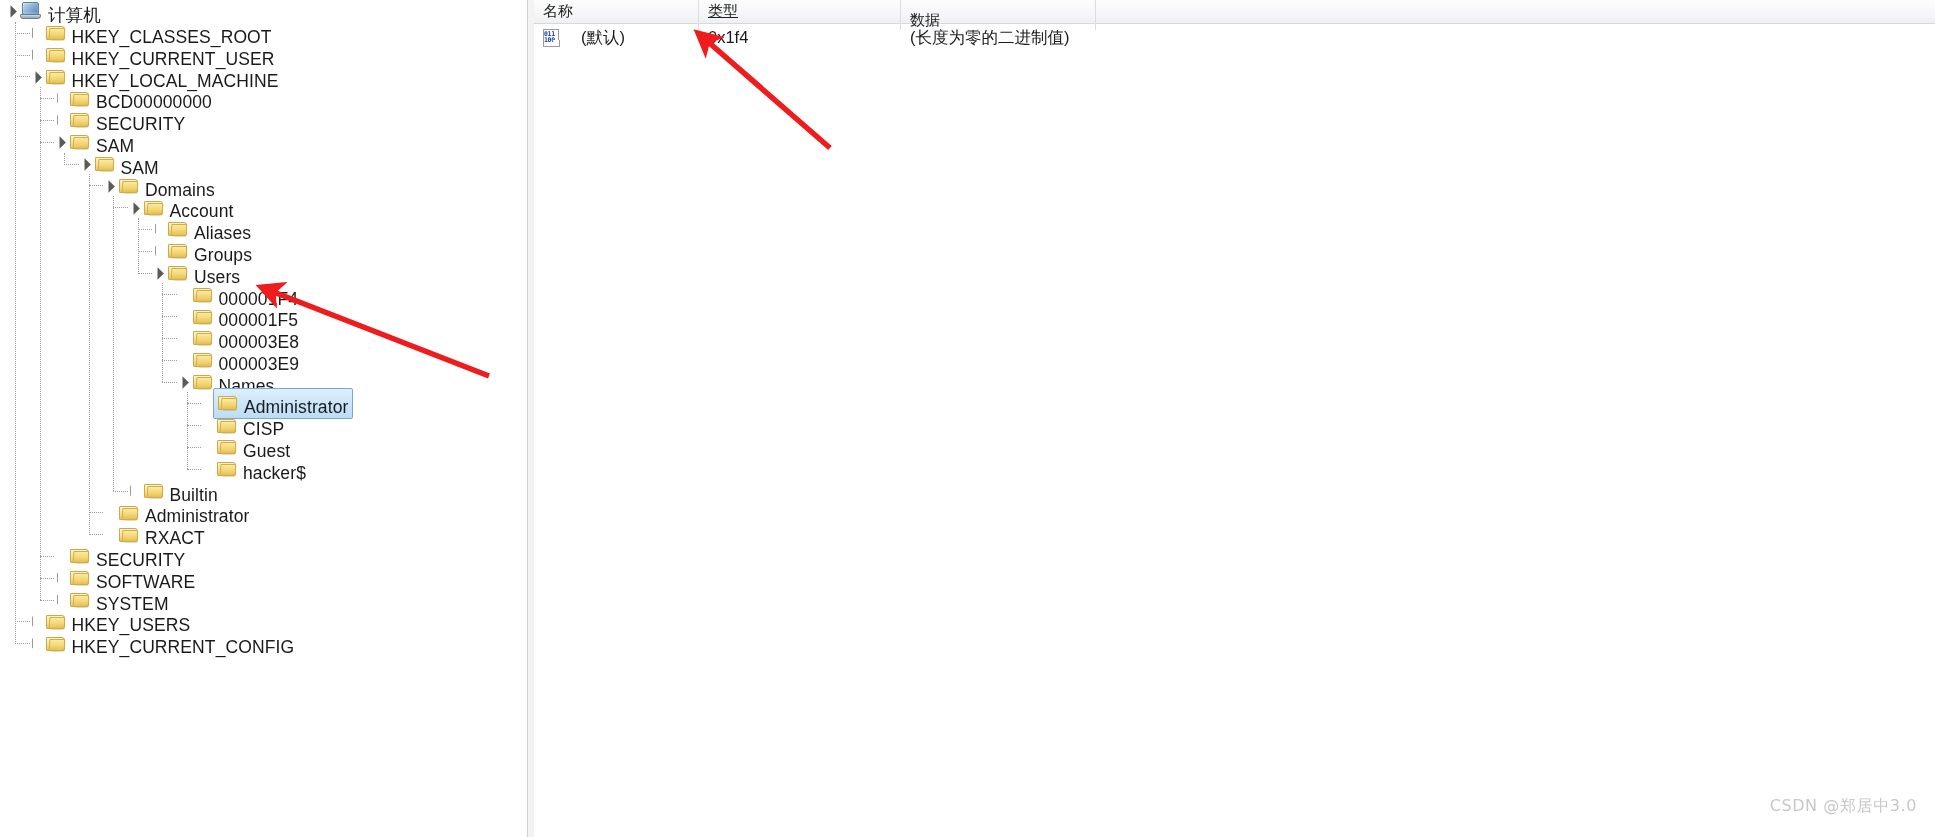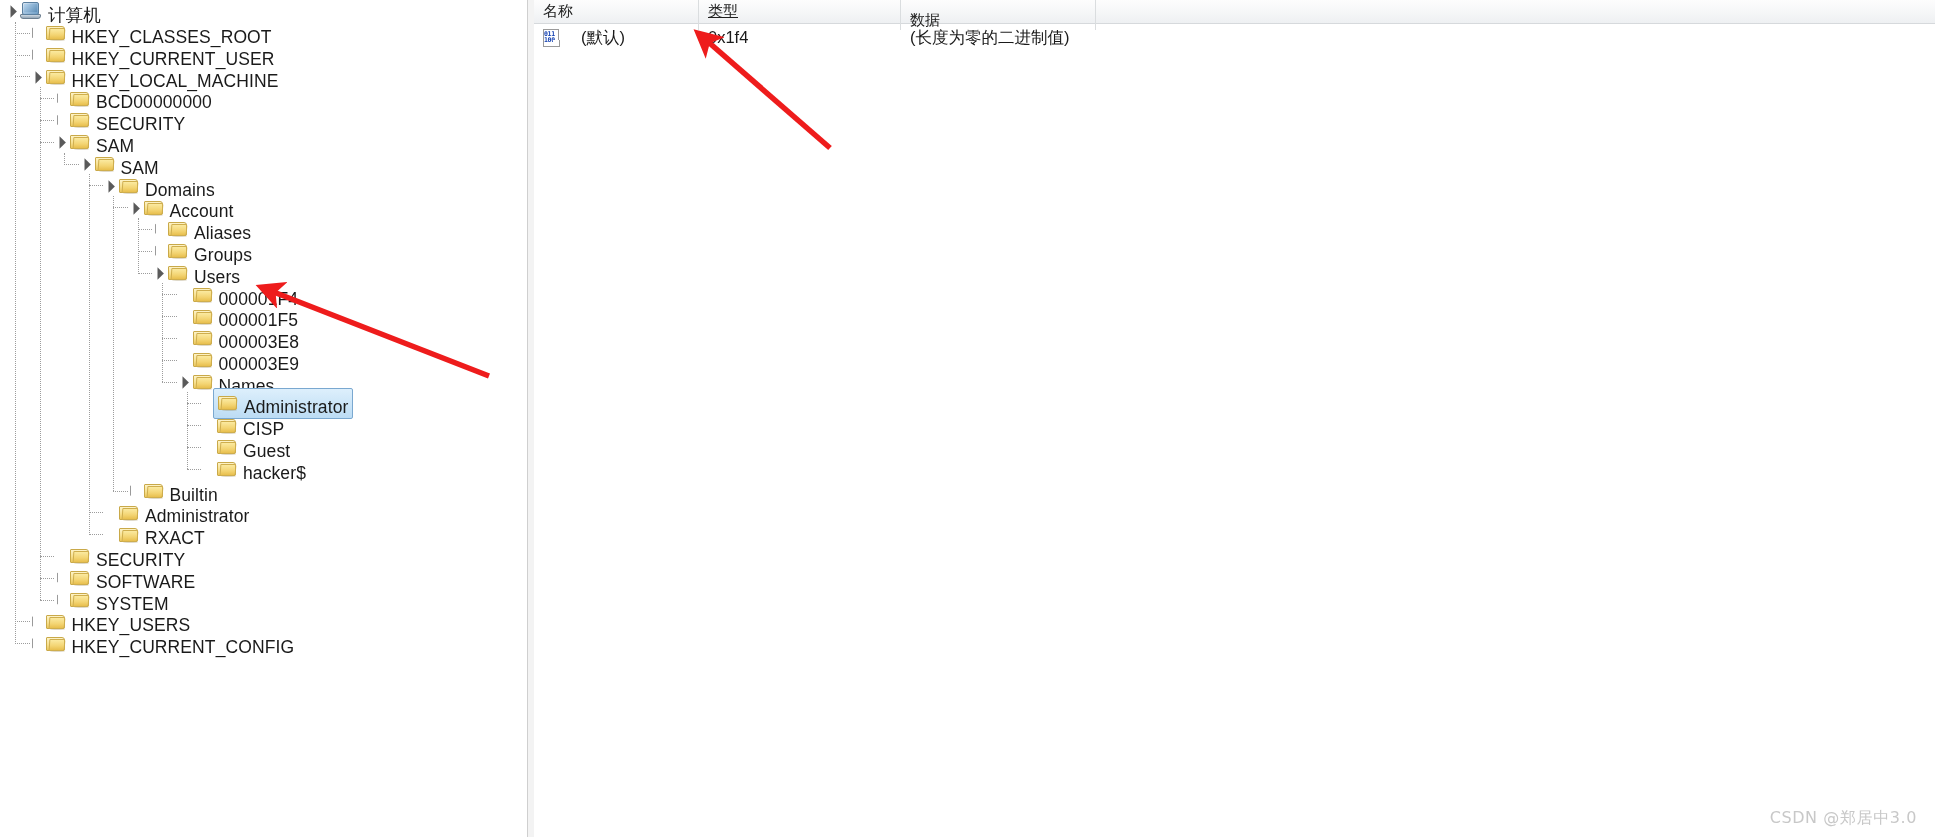--- a/index.html
+++ b/index.html
@@ -282,21 +282,21 @@
     position: absolute;
     left: 0; top: 0;
     width: 1935px; height: 837px;
     pointer-events: none;
   }
 
   
   #watermark {
     position: absolute;
     right: 18px;
-    bottom: 8px;
+    bottom: 20px;
     font-size: 16px;
     color: #c8c8c8;
     letter-spacing: 0.6px;
     font-family: "DejaVu Sans", "Liberation Sans", sans-serif;
   }
 </style>
 </head>
 <body>
 
 <div id="tree-pane">

